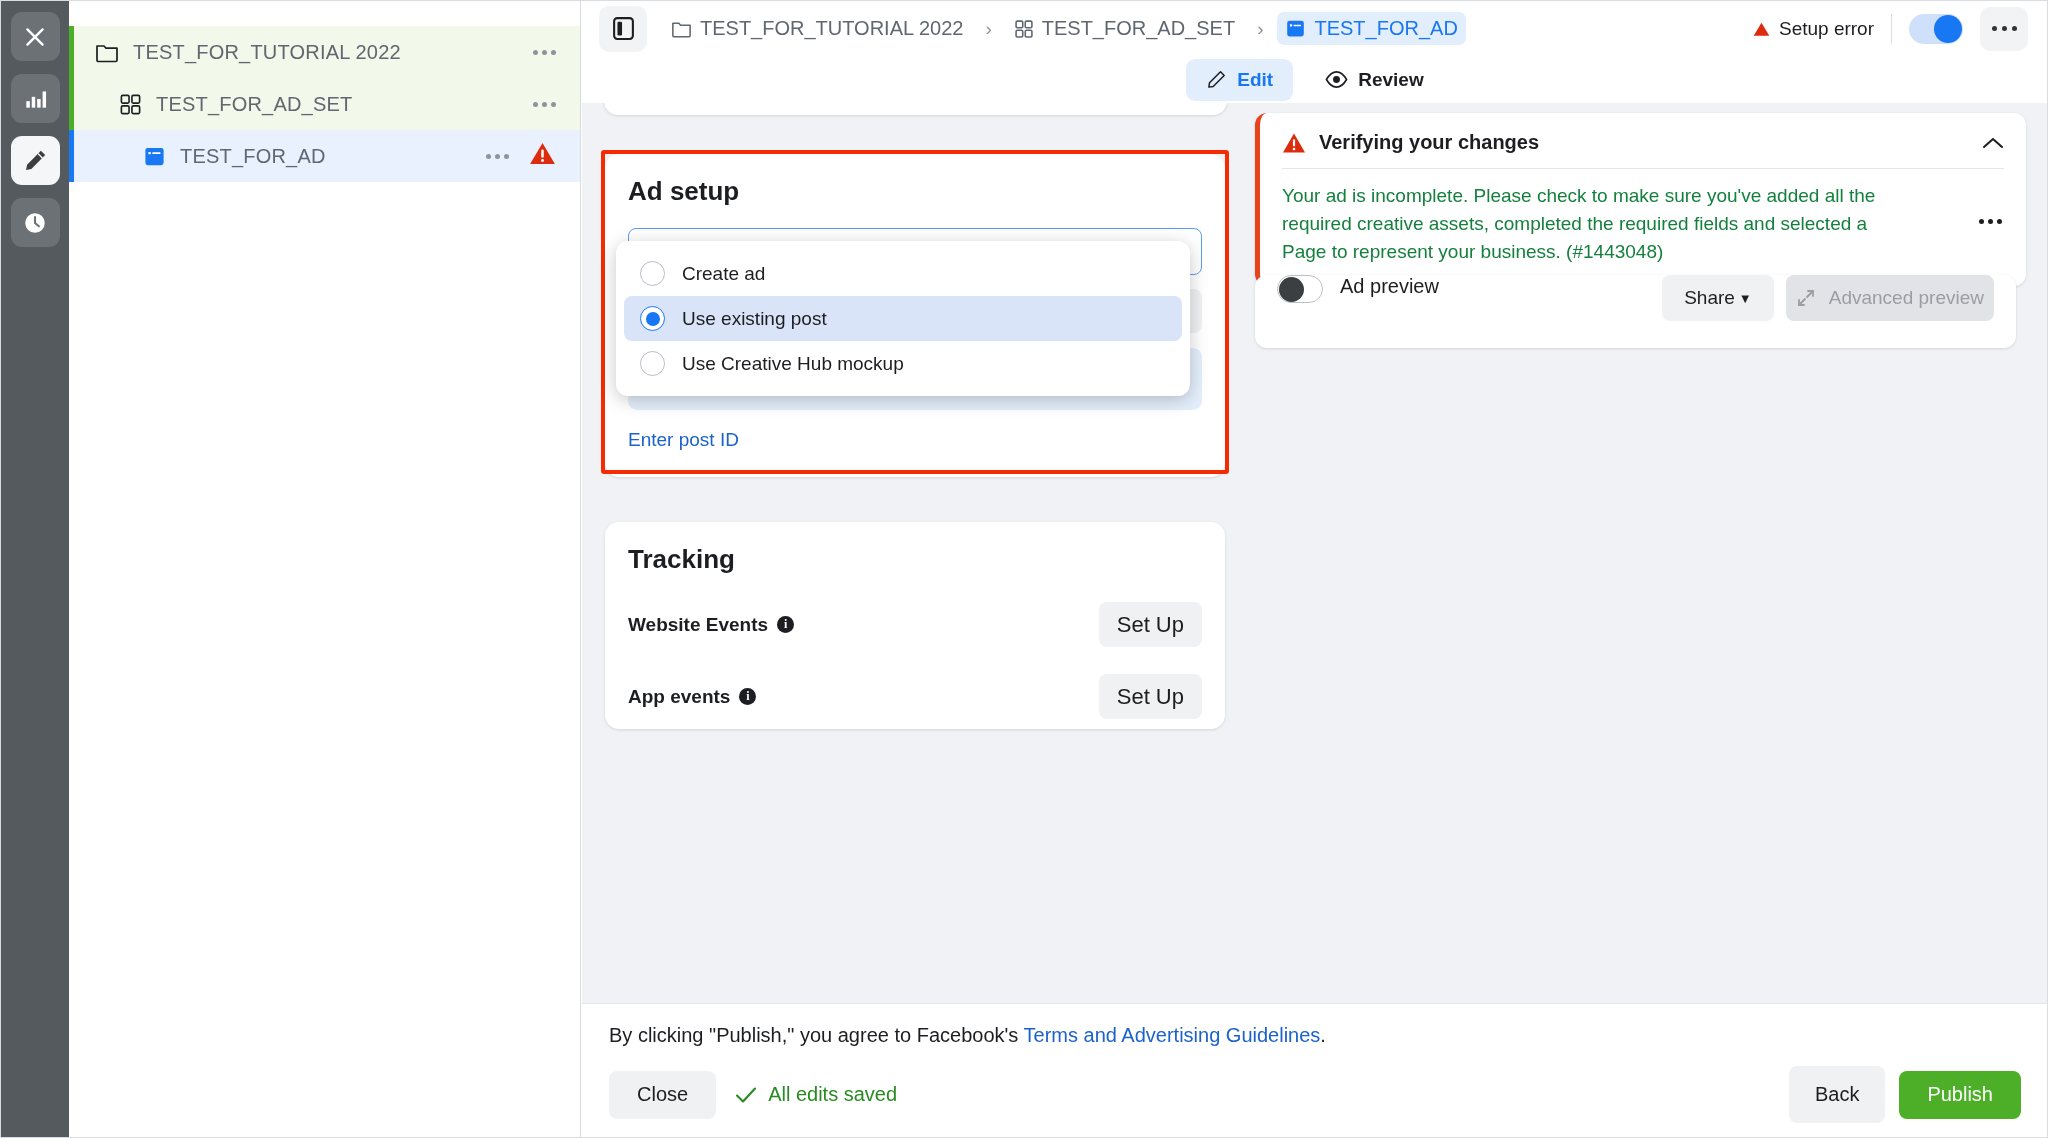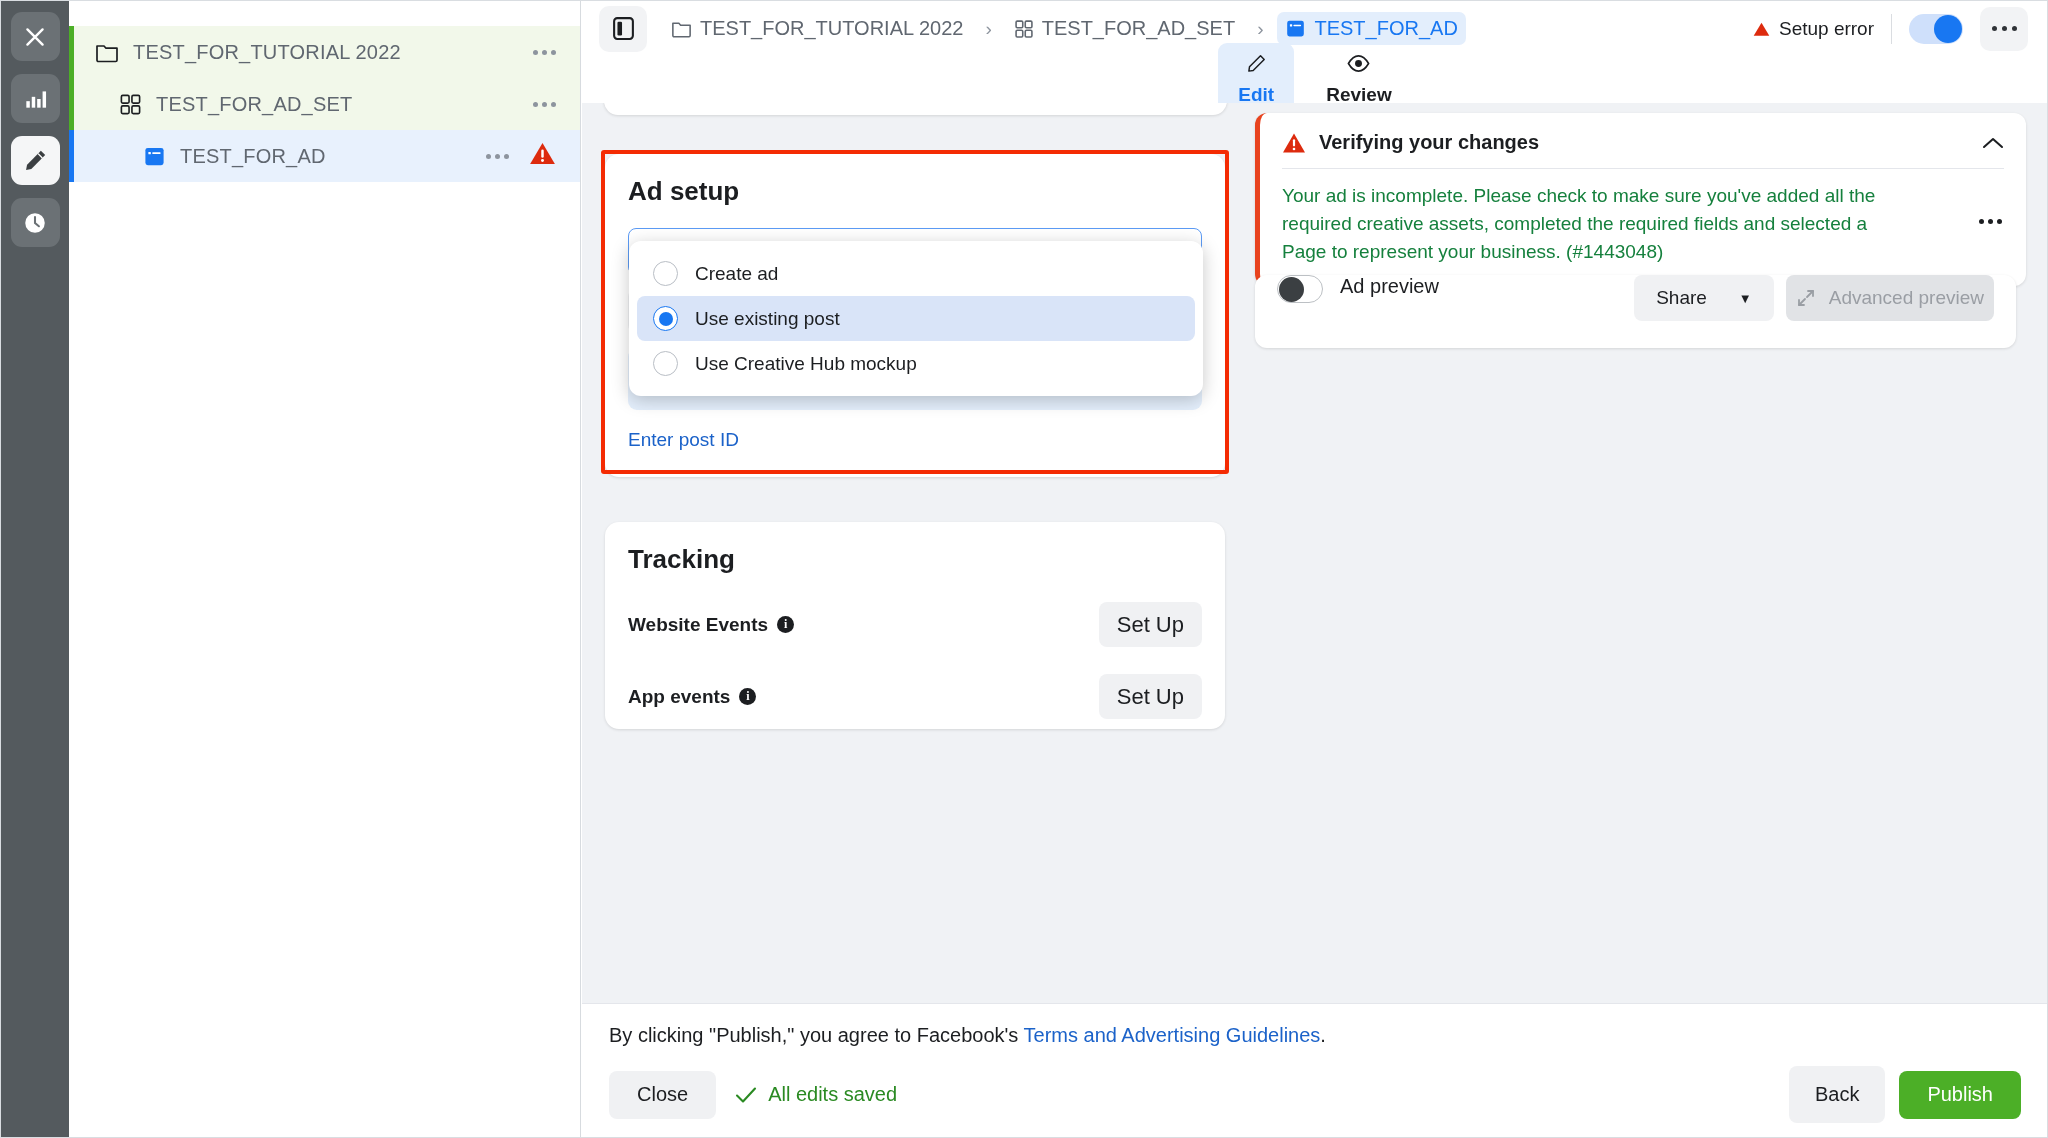--- a/index.html
+++ b/index.html
@@ -137,24 +137,24 @@
   }
   .more-btn i { width: 5px; height: 5px; border-radius: 50%; background: #303338; margin: 0 2.5px; }
 
   
   .tabsrow {
     height: 47px; flex: 0 0 auto;
     display: flex; align-items: center; justify-content: center;
     gap: 12px;
   }
   .tab {
-    display: inline-flex; align-items: center; gap: 10px;
+    display: inline-flex; align-items: flex-start; gap: 10px;
     font-size: 19px; font-weight: bold;
     padding: 10px 20px; border-radius: 9px;
-    cursor: pointer; color: #1c1e21; flex-direction: column;
+    cursor: pointer; color: #1c1e21;
   }
   .tab.active { background: #e3eefc; color: #1877f2; }
 
   
   .content {
     position: relative;
     flex: 1 1 auto;
     background: #f0f2f5;
     display: flex;
     padding: 0 11px;
@@ -204,21 +204,21 @@
     background: #fff;
     display: flex; align-items: center;
     padding: 0 16px;
     font-size: 19px; color: #1c1e21;
     cursor: pointer;
   }
   .select-box .caret { margin-left: auto; font-size: 14px; color: #1c1e21; }
 
   .dropdown {
     position: absolute;
-    left: 36px; top: 138px;
+    left: 23px; top: 138px;
     width: 574px;
     background: #fff;
     border-radius: 12px;
     box-shadow: 0 4px 18px rgba(0,0,0,.22);
     padding: 10px 8px;
     z-index: 40;
   }
   .dd-opt {
     display: flex; align-items: center; gap: 17px;
     height: 45px; padding: 0 16px;
@@ -329,21 +329,21 @@
   }
   .sw .knob {
     position: absolute; left: 1px; top: 1px;
     width: 25px; height: 25px; border-radius: 50%;
     background: #3b3f42;
   }
   .preview-label { font-size: 20px; color: #1c1e21; margin-left: 17px; }
   .share-btn {
     margin-left: auto;
     height: 46px; border-radius: 8px; background: #f0f1f3;
-    display: flex; align-items: center; gap: 32px;
+    display: flex; align-items: center; gap: 4px;
     padding: 0 22px; font-size: 19px; color: #1c1e21; cursor: pointer;
   }
   .adv-btn {
     margin-left: 12px;
     height: 46px; border-radius: 8px; background: #e1e3e6;
     display: flex; align-items: center; gap: 13px;
     padding: 0 10px; font-size: 19px; color: #9a9ea4; cursor: not-allowed;
   }
 
   

